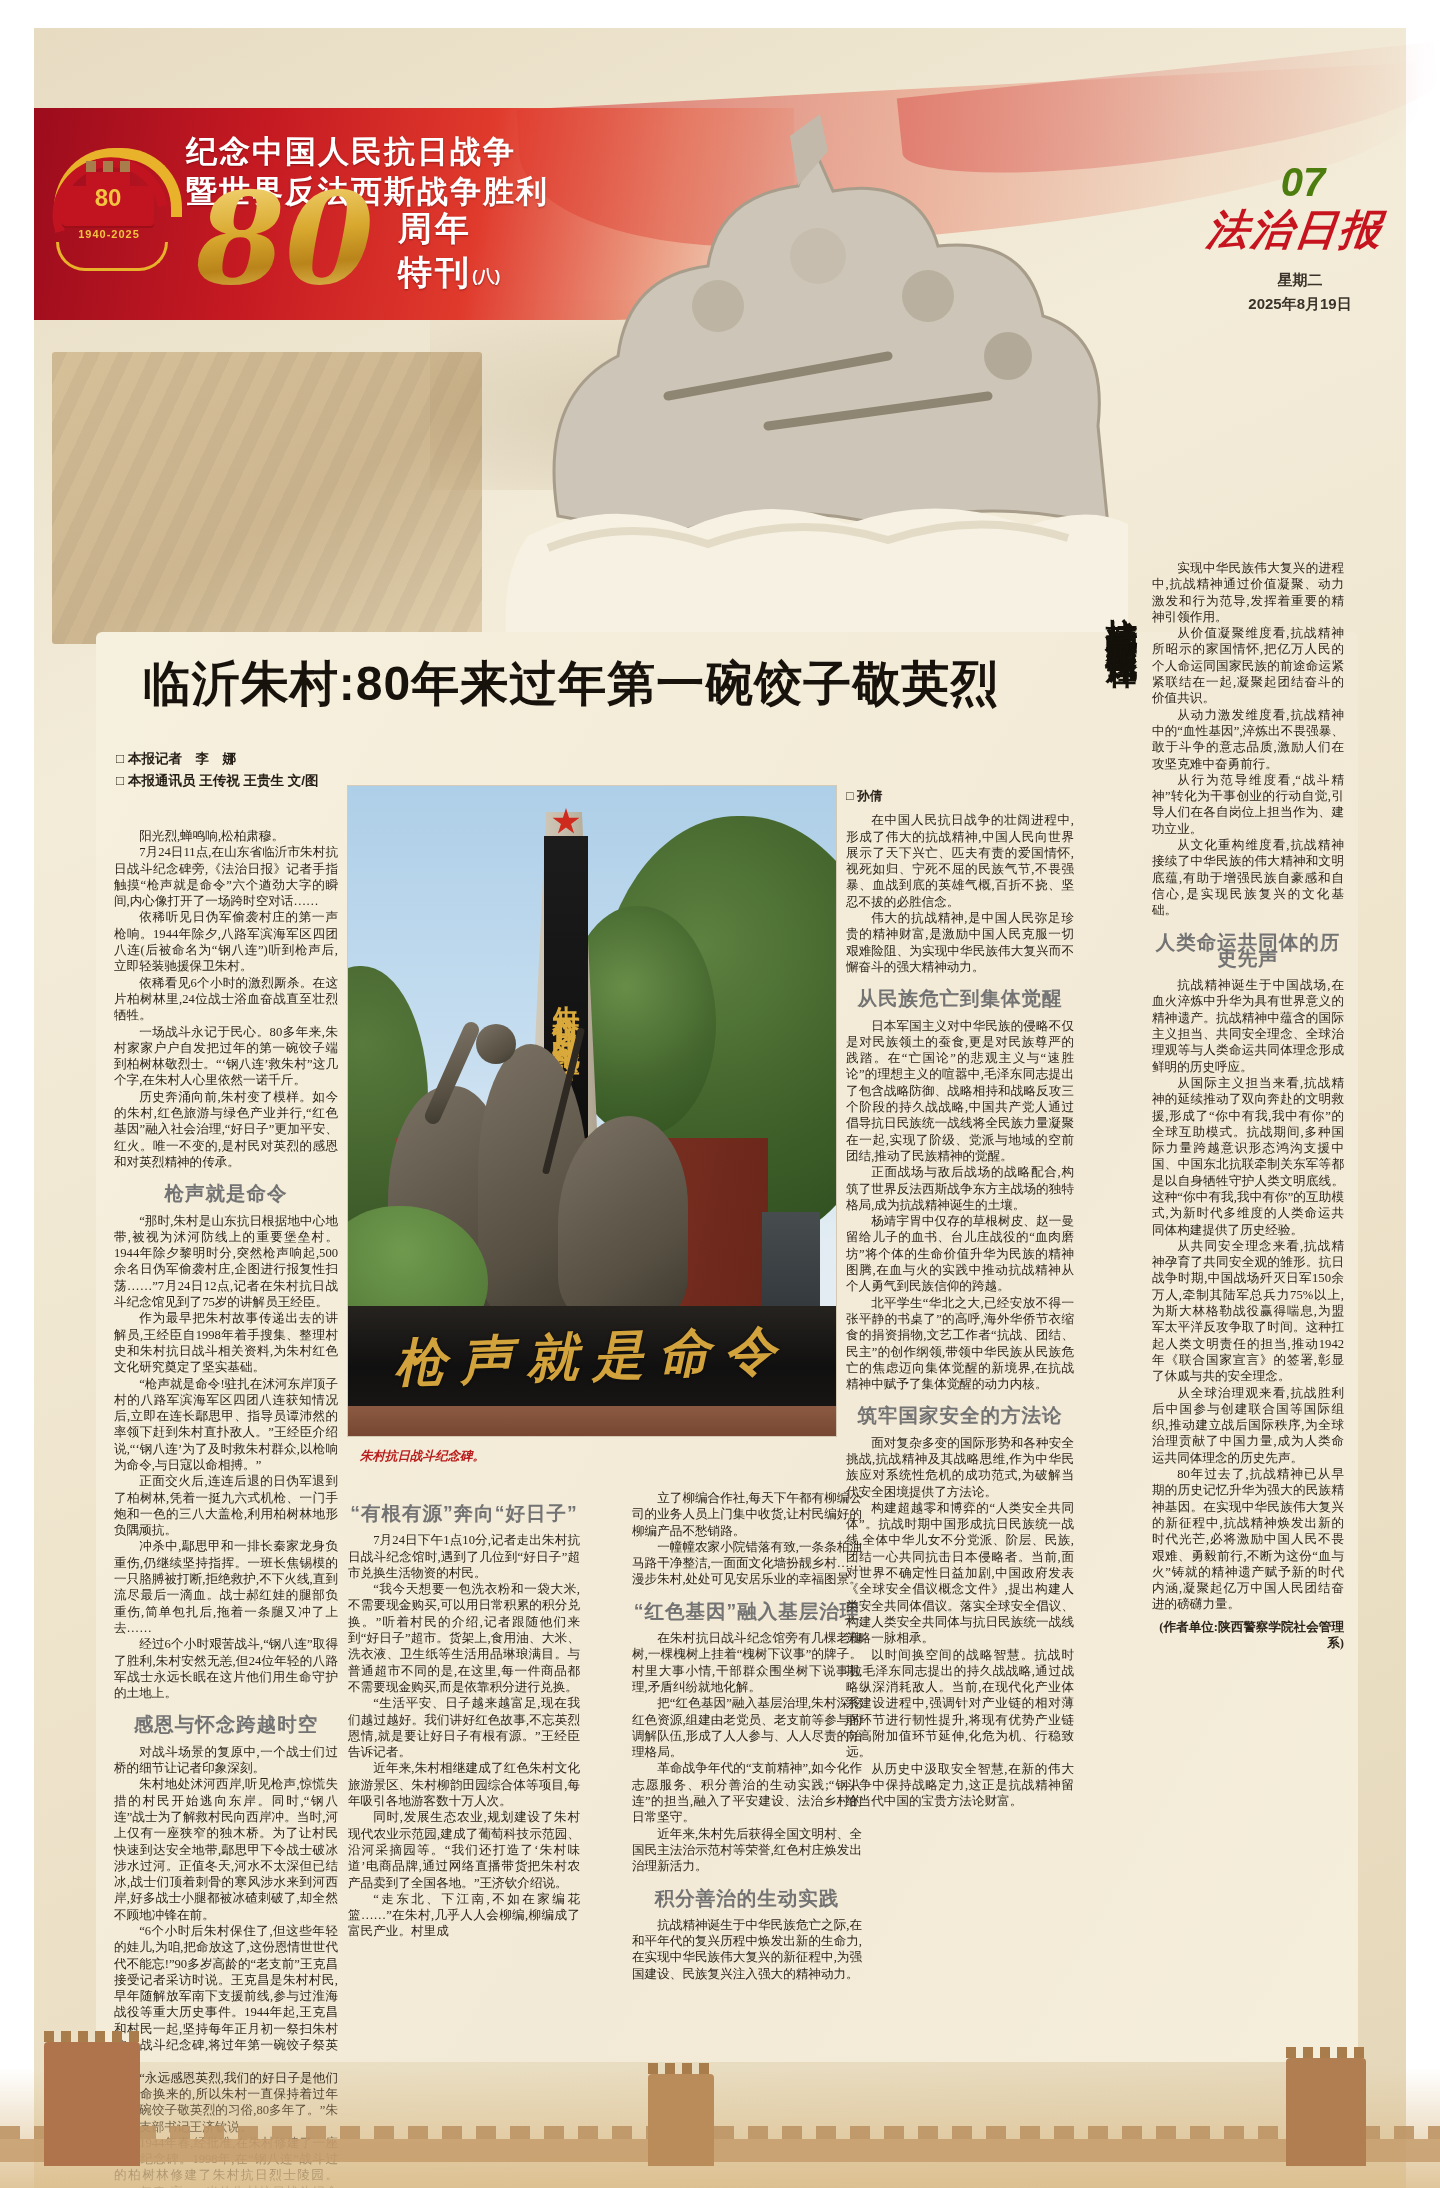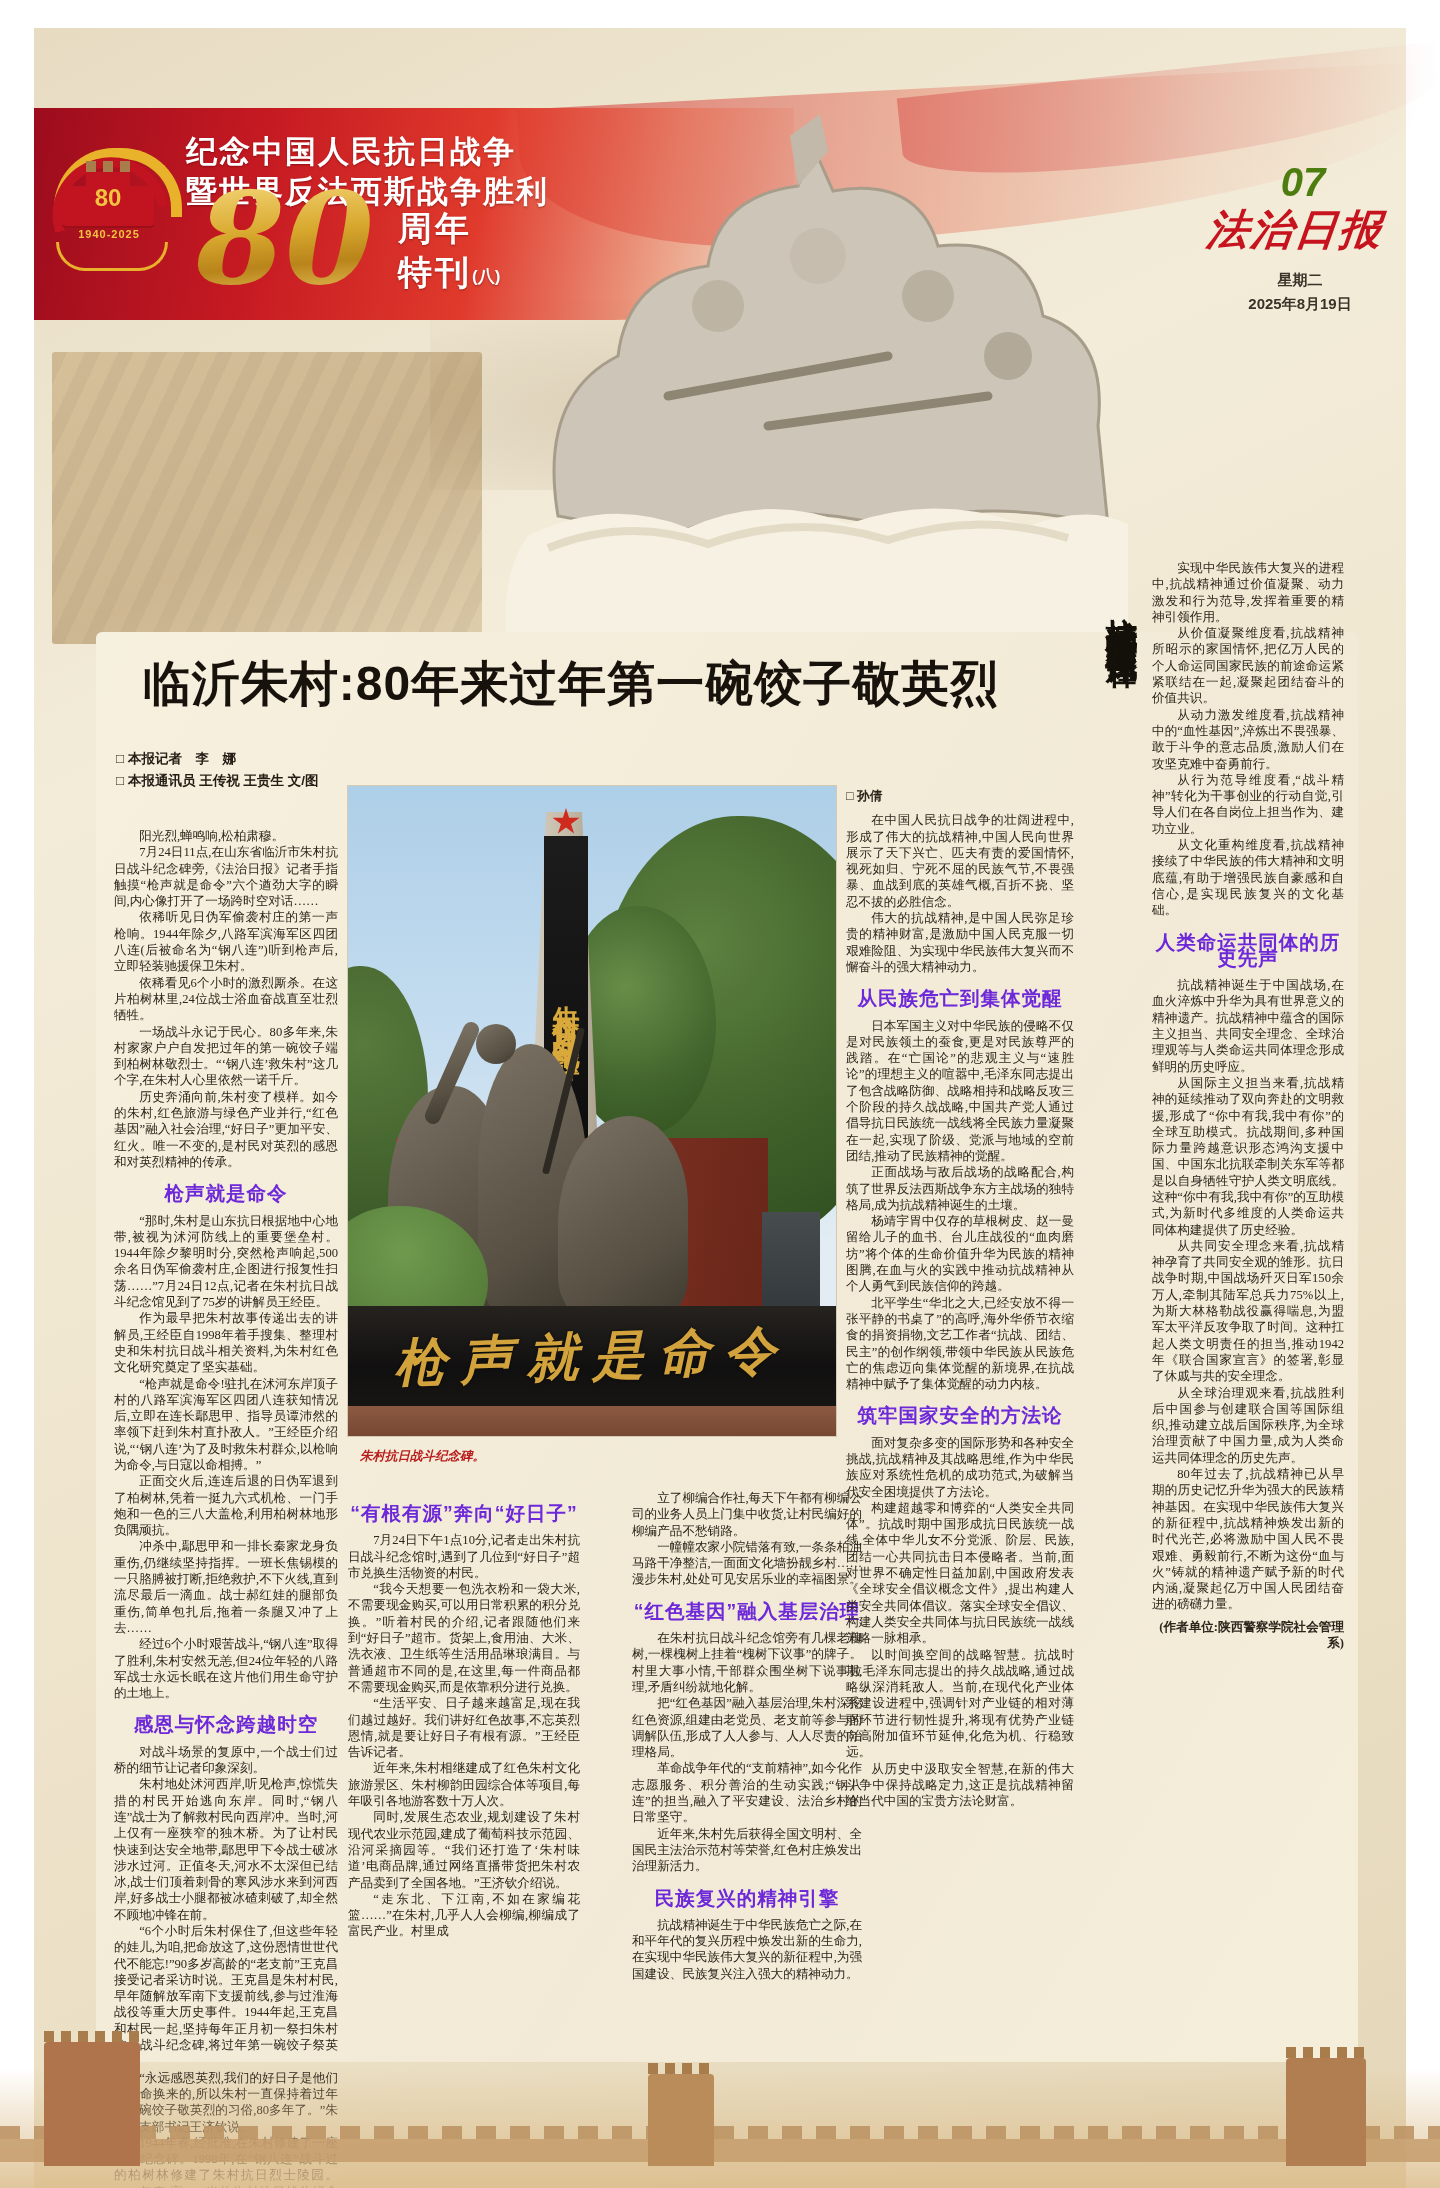--- a/index.html
+++ b/index.html
@@ -76,21 +76,21 @@
         font-family:"Liberation Sans","DejaVu Sans",sans-serif;font-weight:900;
         font-size:48px;letter-spacing:1px;color:#18120c;}
 
   .bylines{position:absolute;left:116px;top:748px;width:250px;color:#241d15;
         font-family:"Liberation Sans",sans-serif;font-weight:700;font-size:13.5px;line-height:22px;}
 
   
   .col{position:absolute;text-align:justify;font-size:12.6px;line-height:16.3px;color:#2d251c;}
   .col p{margin:0;text-indent:2em;}
   .col h3{font-family:"Liberation Sans","DejaVu Sans",sans-serif;font-size:19.5px;font-weight:900;
-        text-align:center;text-indent:0;color:#6d28d9;margin:15px 0 11px;letter-spacing:1px;}
+        text-align:center;text-indent:0;color:#737373;margin:15px 0 11px;letter-spacing:1px;}
   .col .author{font-weight:700;text-indent:0;font-family:"Liberation Sans",sans-serif;margin-bottom:8px;}
   .col .attr{text-indent:0;text-align:right;font-weight:700;margin-top:6px;}
   .col1{left:114px;top:828px;width:224px;height:1170px;}
   .col2{left:348px;top:1490px;width:232px;height:560px;}
   .col3{left:592px;top:1490px;width:230px;height:570px;margin-left:40px;}
   .col4{left:846px;top:788px;width:228px;height:1280px;}
   .col5{left:1152px;top:560px;width:192px;height:1490px;}
 
   .vhead{position:absolute;left:1078px;top:592px;width:66px;height:540px;
         writing-mode:vertical-rl;text-orientation:upright;
@@ -242,21 +242,21 @@
       <p>“走东北、下江南,不如在家编花篮……”在朱村,几乎人人会柳编,柳编成了富民产业。村里成</p>
     </div>
   <div class="col col3">
       <p>立了柳编合作社,每天下午都有柳编公司的业务人员上门集中收货,让村民编好的柳编产品不愁销路。</p>
       <p>一幢幢农家小院错落有致,一条条柏油马路干净整洁,一面面文化墙扮靓乡村……漫步朱村,处处可见安居乐业的幸福图景。</p>
       <h3>“红色基因”融入基层治理</h3>
       <p>在朱村抗日战斗纪念馆旁有几棵老槐树,一棵槐树上挂着“槐树下议事”的牌子。村里大事小情,干部群众围坐树下说事拉理,矛盾纠纷就地化解。</p>
       <p>把“红色基因”融入基层治理,朱村深挖红色资源,组建由老党员、老支前等参与的调解队伍,形成了人人参与、人人尽责的治理格局。</p>
       <p>革命战争年代的“支前精神”,如今化作志愿服务、积分善治的生动实践;“钢八连”的担当,融入了平安建设、法治乡村的日常坚守。</p>
       <p>近年来,朱村先后获得全国文明村、全国民主法治示范村等荣誉,红色村庄焕发出治理新活力。</p>
-      <h3>民族复兴的精神引擎</h3>
+      <h3>积分善治的生动实践</h3>
       <p>抗战精神诞生于中华民族危亡之际,在和平年代的复兴历程中焕发出新的生命力,在实现中华民族伟大复兴的新征程中,为强国建设、民族复兴注入强大的精神动力。</p>
     </div>
 
   <div class="photo">
     <div class="tree t1"></div>
     <div class="tree t2"></div>
     <div class="tree t3"></div>
     <div class="obelisk"></div>
     <div class="red-star"></div>
     <div class="obelisk-panel">

